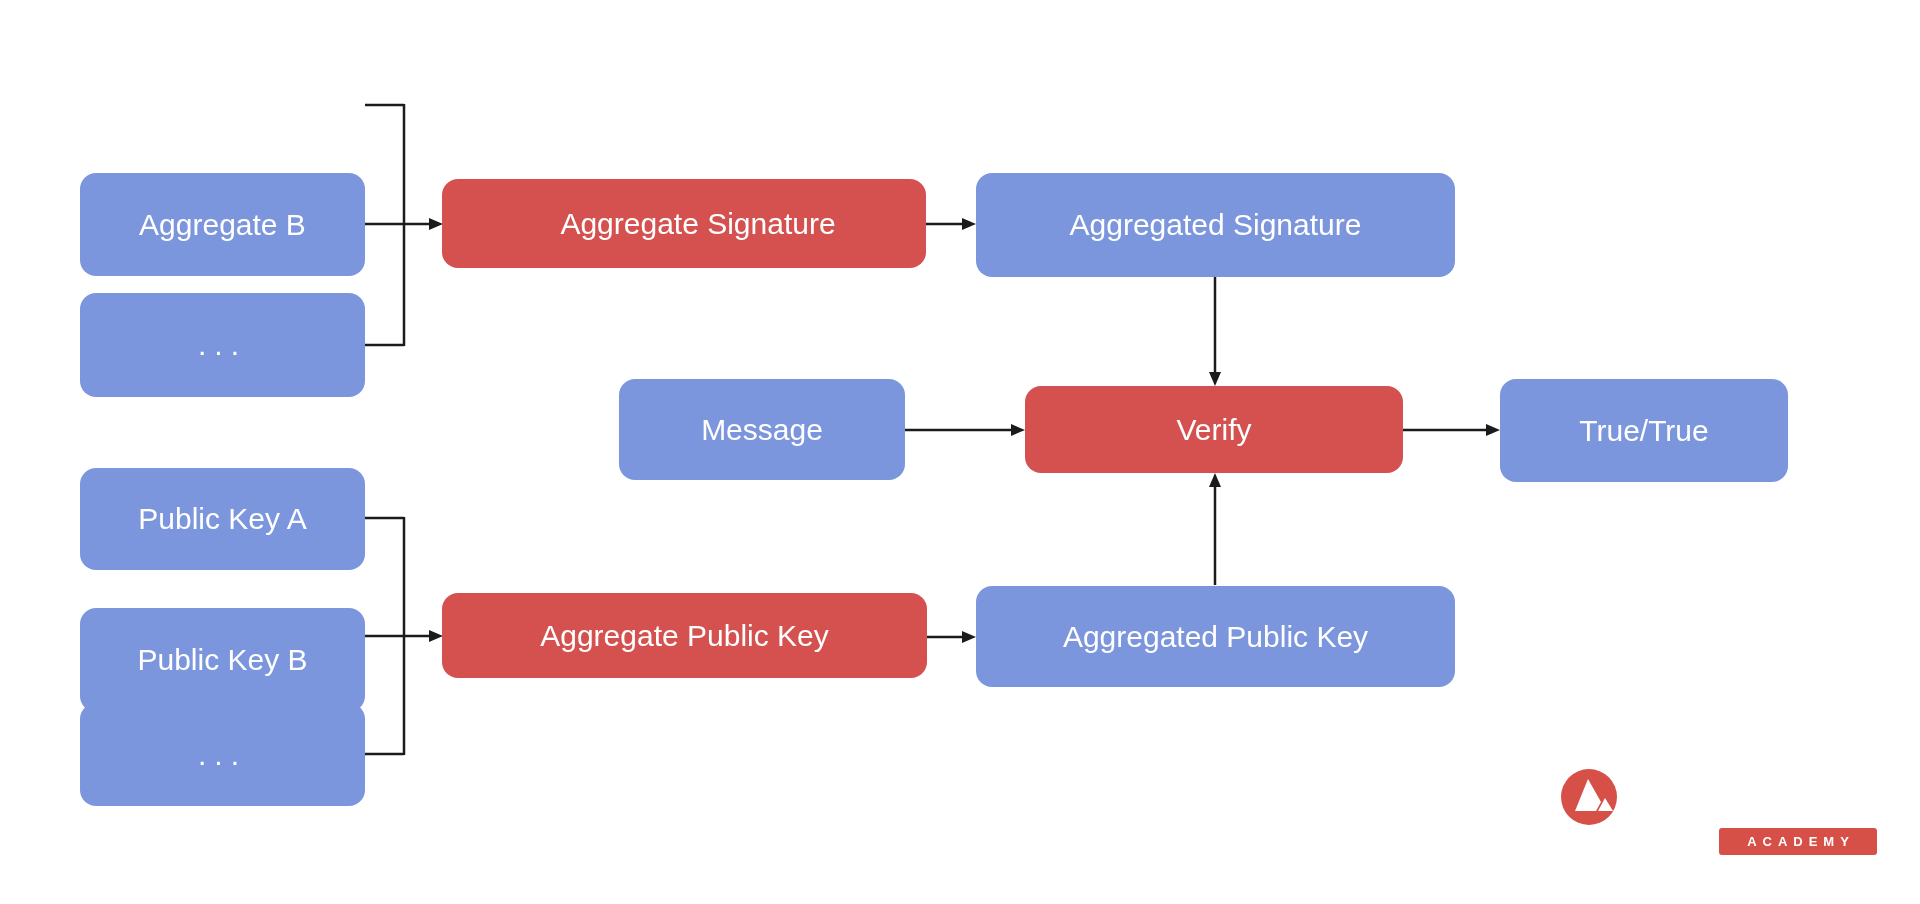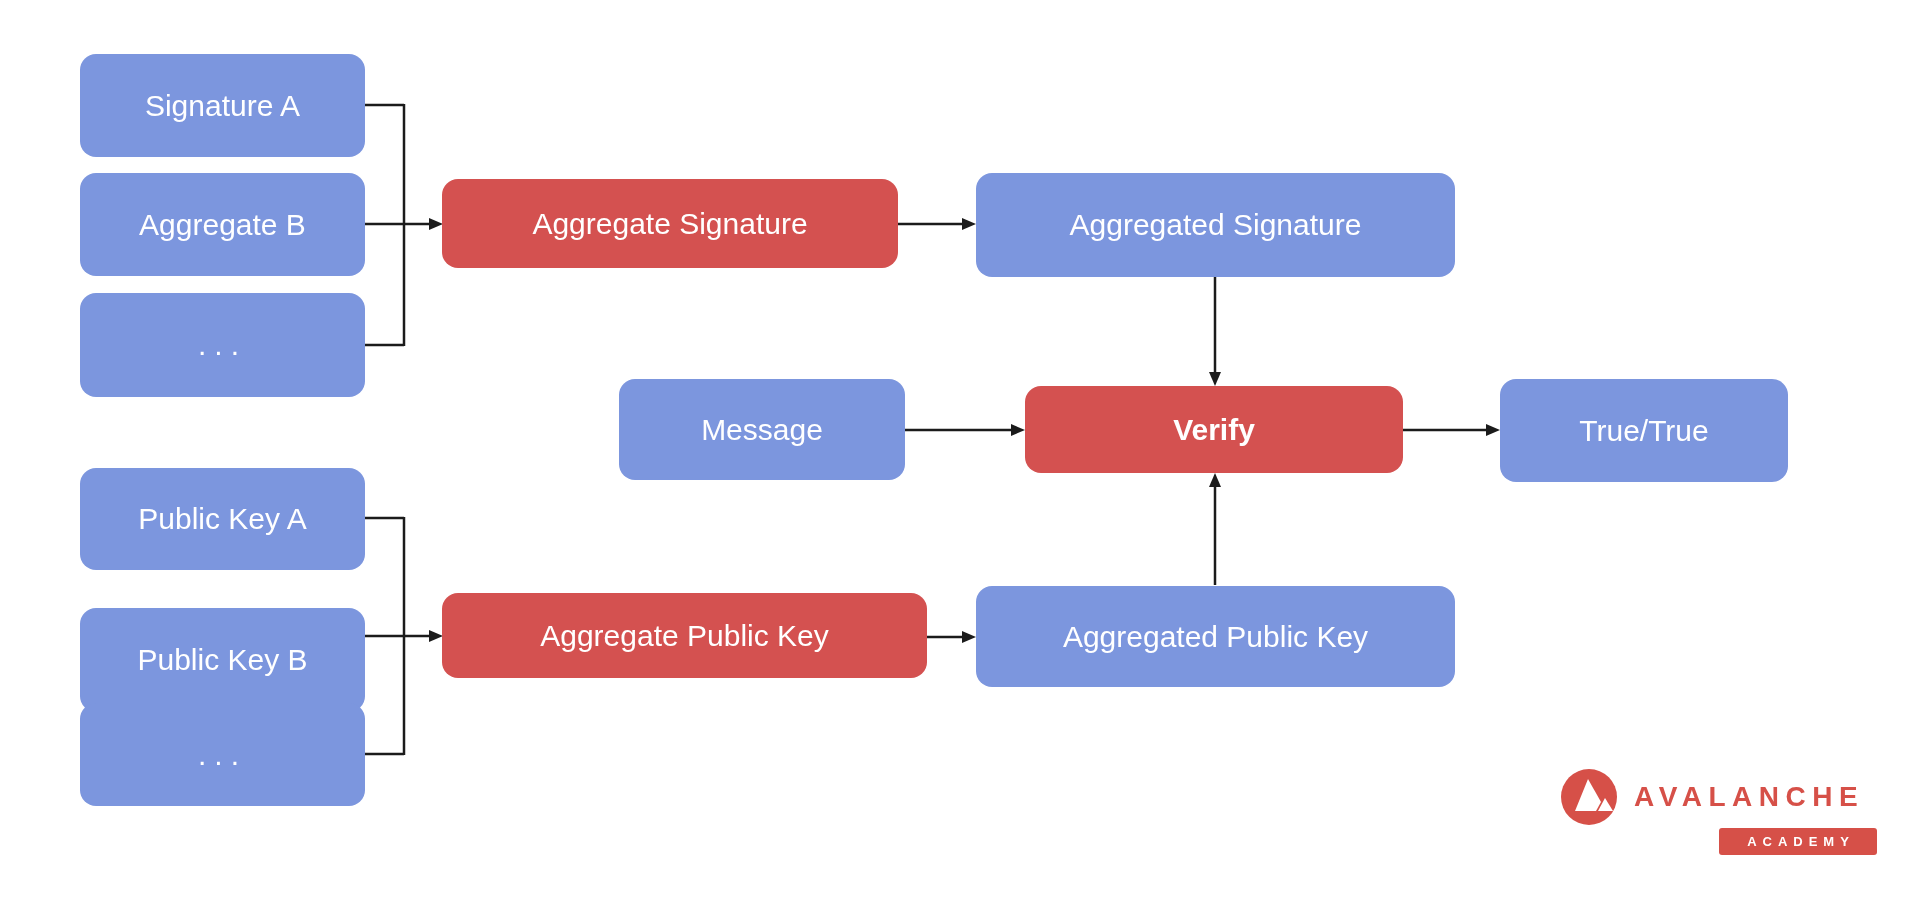--- a/index.html
+++ b/index.html
@@ -15,28 +15,28 @@
     position:absolute;
     display:flex;align-items:center;justify-content:center;
     color:#fff;
     font-size:30px;
     border-radius:16px;
     text-align:center;
     white-space:nowrap;
   }
   .node.blue{background:var(--node-blue,#7C96DE);}
   .node.red{background:var(--node-red,#D45150);}
-  .node.bold{font-weight:bold;}
+  .node.bold{font-weight:normal;}
   .node.dots{letter-spacing:8px;font-size:30px;}
 
   
   .n-sig-a   {left:80px;  top:54px;  width:285px; height:103px;}
   .n-sig-b   {left:80px;  top:173px; width:285px; height:103px;}
   .n-sig-m   {left:80px;  top:293px; width:285px; height:104px;}
-  .n-aggsig  {left:442px; top:179px; width:456px; height:89px;}
+  .n-aggsig  {left:442px; top:179px; width:456px; height:89px;padding-left:28px;}
   .n-aggdsig {left:976px; top:173px; width:479px; height:104px;}
   .n-msg     {left:619px; top:379px; width:286px; height:101px;}
   .n-verify  {left:1025px;top:386px; width:378px; height:87px;}
   .n-tf      {left:1500px;top:379px; width:288px; height:103px;}
   .n-pk-a    {left:80px;  top:468px; width:285px; height:102px;}
   .n-pk-b    {left:80px;  top:584px; width:285px; height:104px;margin-top:24px;}
   .n-pk-m    {left:80px;  top:703px; width:285px; height:103px;}
   .n-aggpk   {left:442px; top:593px; width:485px; height:85px;}
   .n-aggdpk  {left:976px; top:586px; width:479px; height:101px;}
 
@@ -87,21 +87,20 @@
 
       <path d="M927,637 H963" marker-end="url(#ah)"></path>
 
       <path d="M365,518 H404"></path>
       <path d="M365,754 H404"></path>
       <path d="M404,517 V755"></path>
       <path d="M365,636 H430" marker-end="url(#ah)"></path>
     </g>
   </svg>
 
-  <div class="node blue n-sig-a">Signature A</div>
   <div class="node blue n-sig-b">Aggregate B</div>
   <div class="node blue dots n-sig-m">...</div>
 
   <div class="node red n-aggsig">Aggregate Signature</div>
   <div class="node blue n-aggdsig">Aggregated Signature</div>
 
   <div class="node blue n-msg">Message</div>
   <div class="node red bold n-verify">Verify</div>
   <div class="node blue n-tf">True/True</div>
 
@@ -111,17 +110,16 @@
 
   <div class="node red n-aggpk">Aggregate Public Key</div>
   <div class="node blue n-aggdpk">Aggregated Public Key</div>
 
   <div class="logo">
     <svg class="mark" width="56" height="56" viewBox="0 0 56 56">
       <circle cx="28" cy="28" r="28" fill="#D65048"></circle>
       <path d="M27,10 L40,33 L35,42 L14,42 Z" fill="#fff"></path>
       <path d="M44,29 L52,42 L37,42 Z" fill="#fff"></path>
     </svg>
-    <div class="brand">AVALANCHE</div>
     <div class="badge">ACADEMY</div>
   </div>
 
 </div>
 
 </body></html>

